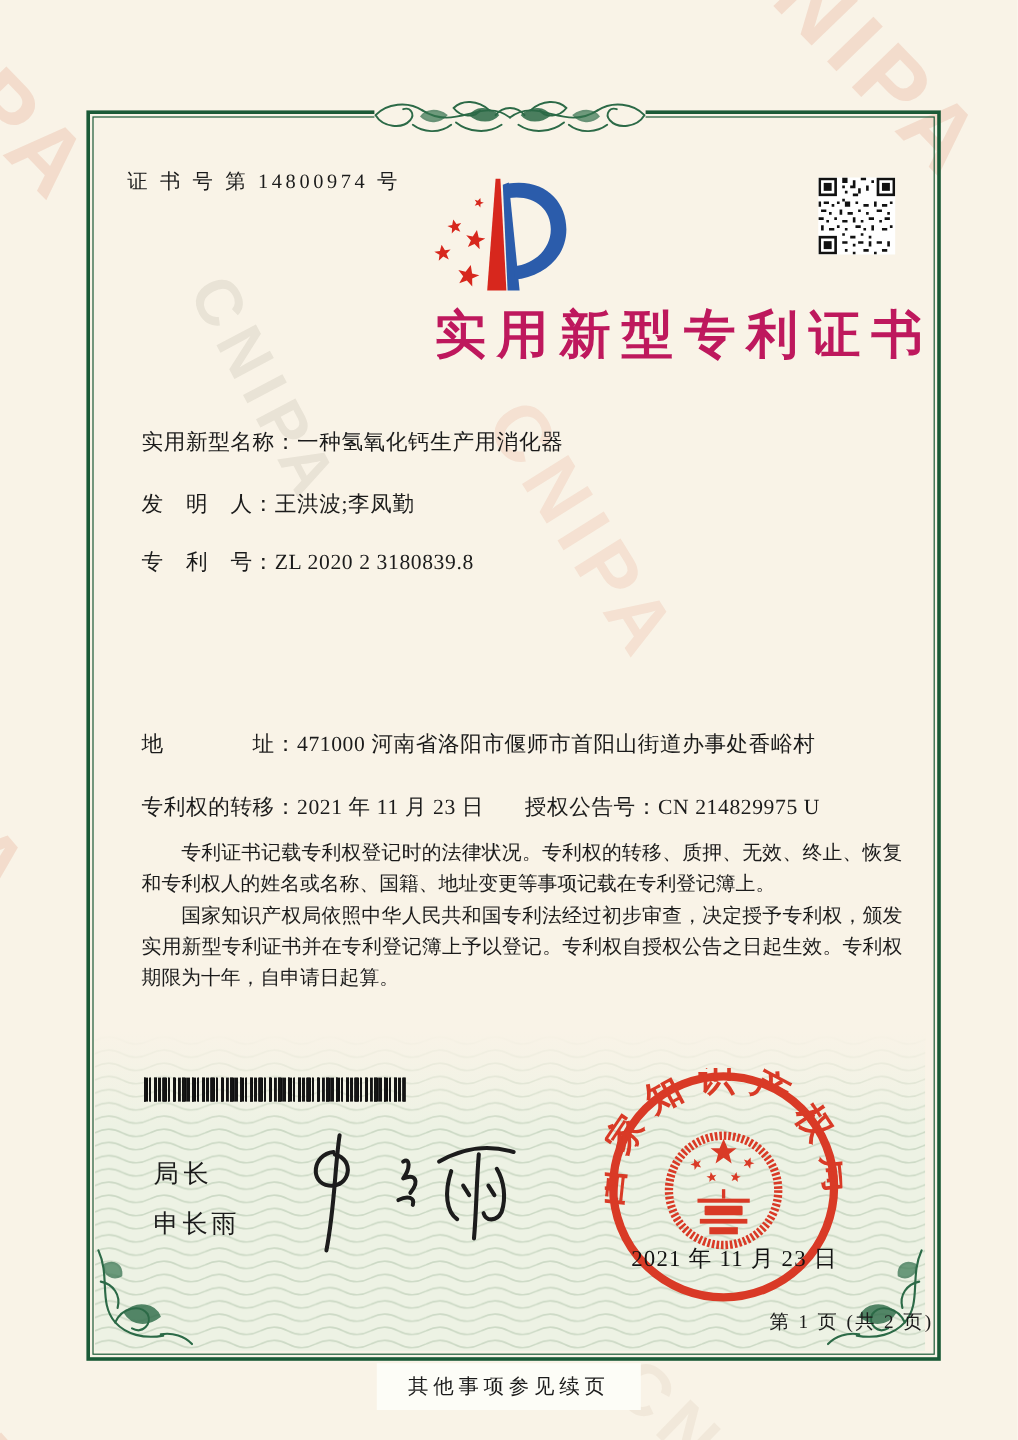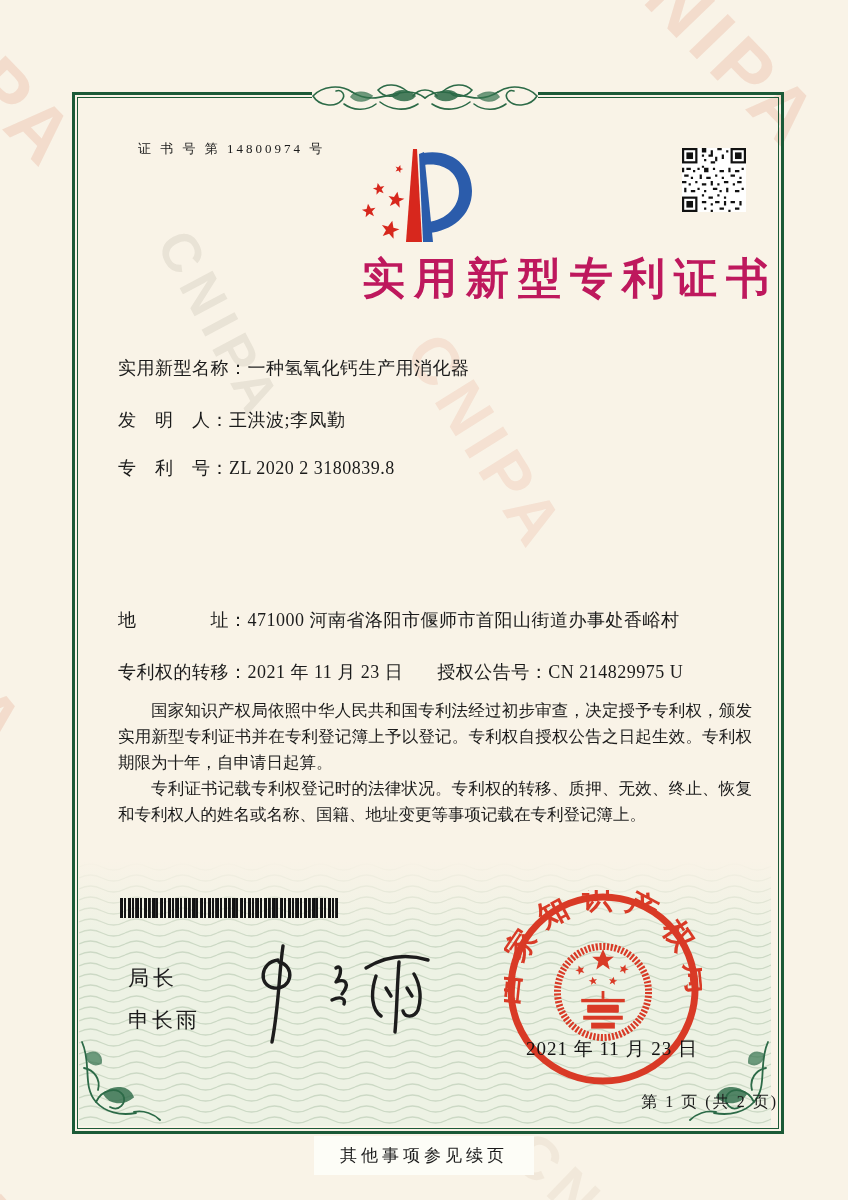--- a/index.html
+++ b/index.html
@@ -14,21 +14,21 @@
          border:3px solid #1b5a37;z-index:2;}
   .frame-inner{position:absolute;left:2px;top:2px;right:2px;bottom:2px;border:1px solid #1b5a37;}
   
   .guil{position:absolute;left:79px;top:860px;width:692px;height:266px;z-index:1;}
   .guil-fade{position:absolute;left:79px;top:860px;width:692px;height:80px;
              background:linear-gradient(#f9f3e7 0%,rgba(249,243,231,0) 100%);z-index:1;}
   .orn-mask{position:absolute;left:312px;top:85px;width:226px;height:17px;background:#f9f3e7;z-index:3;}
   .orn-top{position:absolute;left:308px;top:66px;z-index:4;}
   .orn-corner{position:absolute;z-index:4;}
   
-  .certno{position:absolute;left:106px;top:140px;font-size:13px;letter-spacing:3px;z-index:5;margin-left:32px;}
+  .certno{position:absolute;left:106px;top:140px;font-size:17px;letter-spacing:3px;z-index:5;}
   .logo{position:absolute;left:356px;top:140px;z-index:5;}
   .qr{position:absolute;left:682px;top:148px;width:64px;height:64px;background:#fff;z-index:5;}
   .title{position:absolute;left:72px;top:250px;width:706px;text-align:right;
          font-size:43px;font-weight:bold;letter-spacing:9px;color:#be185d;z-index:5;}
   
   .frow{position:absolute;left:118px;width:648px;font-size:18px;letter-spacing:.5px;
         white-space:nowrap;z-index:5;}
   .flabel{display:inline-block;}
   .fvalue{display:inline-block;}
   .grant2{margin-left:34px;}
@@ -170,22 +170,22 @@
     <span class="flabel">专　利　号：</span><span class="fvalue">ZL 2020 2 3180839.8</span>
   </div>
   <div class="frow" style="top:608px">
     <span class="flabel">地　　　　址：</span><span class="fvalue">471000  河南省洛阳市偃师市首阳山街道办事处香峪村</span>
   </div>
   <div class="frow" style="top:660px">
     <span class="flabel">专利权的转移：</span><span class="fvalue">2021 年 11 月 23 日</span><span class="flabel grant2">授权公告号：</span><span class="fvalue">CN 214829975 U</span>
   </div>
 
   <div class="paras">
+    <p>专利证书记载专利权登记时的法律状况。专利权的转移、质押、无效、终止、恢复和专利权人的姓名或名称、国籍、地址变更等事项记载在专利登记簿上。</p>
     <p>国家知识产权局依照中华人民共和国专利法经过初步审查，决定授予专利权，颁发实用新型专利证书并在专利登记簿上予以登记。专利权自授权公告之日起生效。专利权期限为十年，自申请日起算。</p>
-    <p>专利证书记载专利权登记时的法律状况。专利权的转移、质押、无效、终止、恢复和专利权人的姓名或名称、国籍、地址变更等事项记载在专利登记簿上。</p>
   </div>
 
   <div class="barcode"></div>
 
   <div class="officer-title">局长</div>
   <div class="officer-name">申长雨</div>
 
   <svg class="sig" width="200" height="112" viewBox="0 0 200 112">
     <g stroke="#1c1c1c" stroke-width="3.4" fill="none" stroke-linecap="round" stroke-linejoin="round">
       <path d="M30,22 C12,24 10,48 26,50 C44,52 48,28 31,24"></path>

